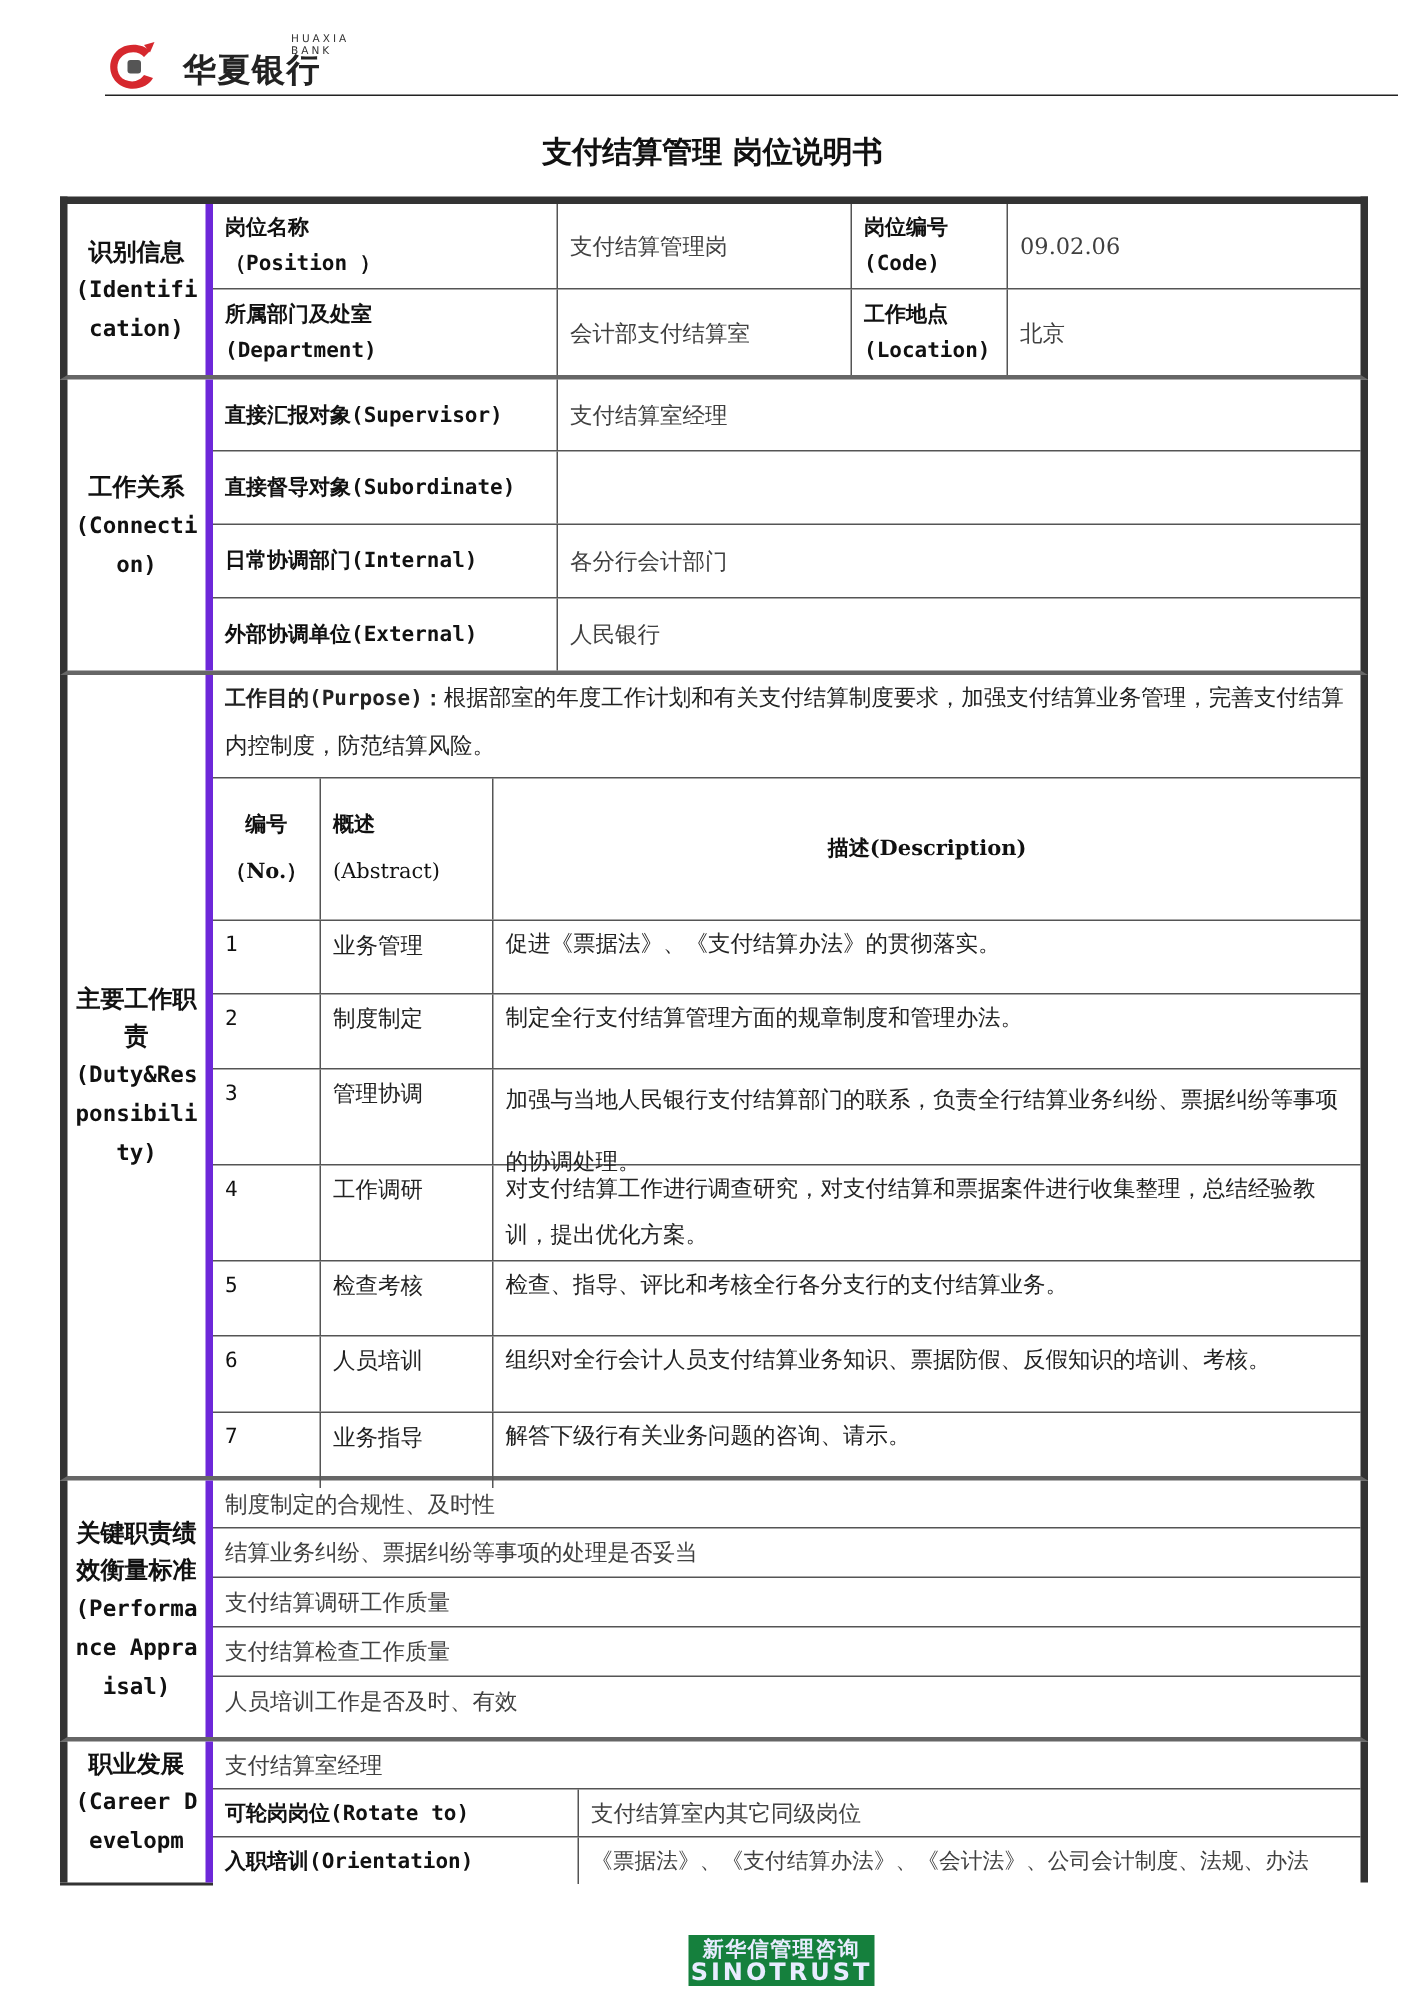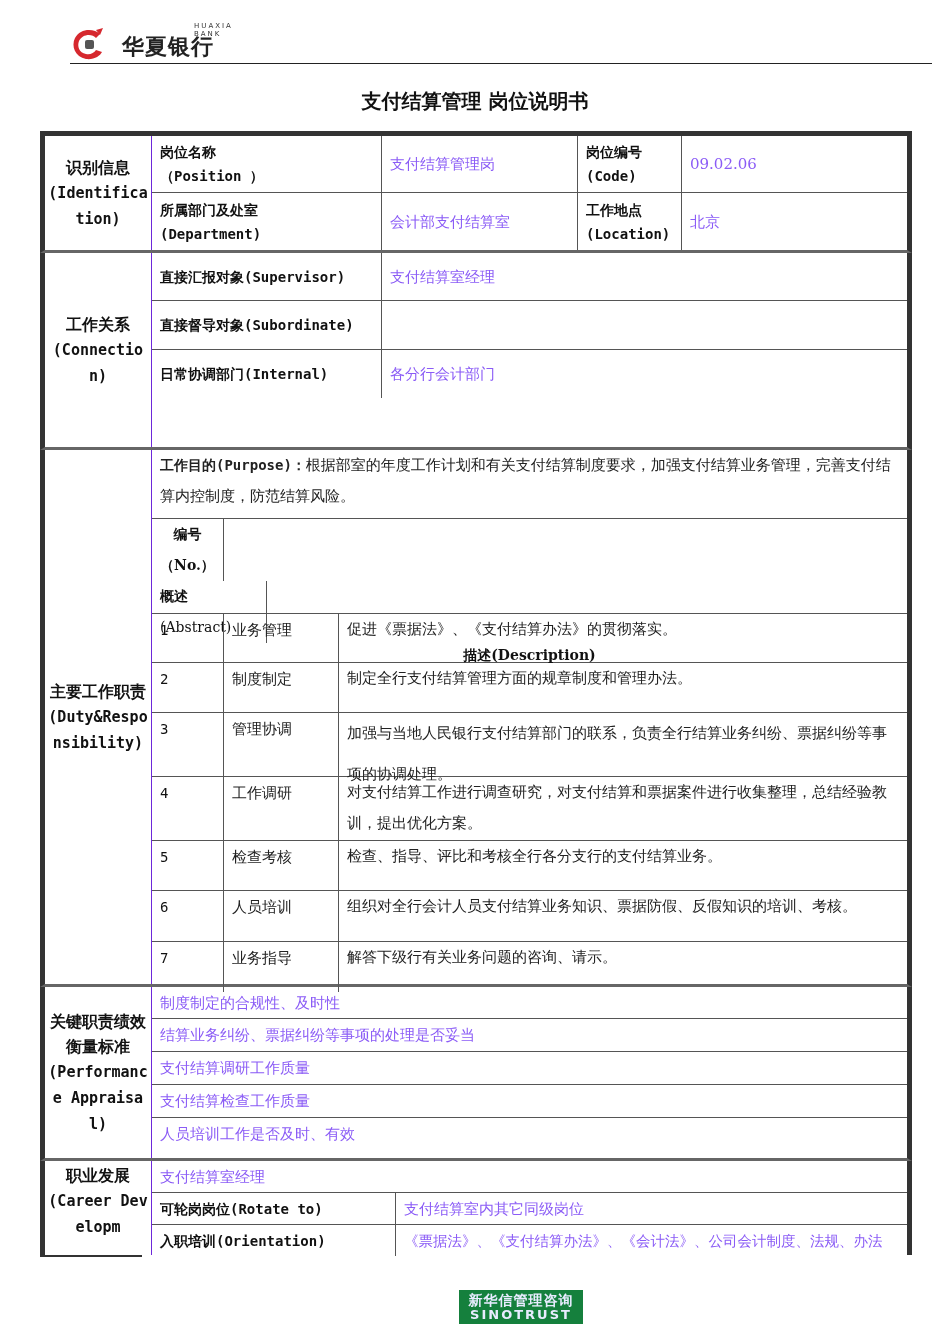--- a/index.html
+++ b/index.html
@@ -12,40 +12,40 @@
   .logo-cn { position: absolute; left: 52px; top: 10px; font-size: 22px; font-weight: bold; color: #222;
              letter-spacing: 1px; font-family: "DejaVu Sans", sans-serif; }
   .header-rule { position: absolute; left: 70px; top: 63px; width: 862px; height: 1px; background: #222; }
   .title { position: absolute; left: 0; width: 950px; top: 88px; text-align: center; font-size: 20px;
            font-weight: bold; font-family: "DejaVu Sans", sans-serif; }
 
   .sheet { position: absolute; left: 40px; top: 131px; width: 872px; }
   .sec { position: relative; border-left: 5px solid #333; border-right: 5px solid #333;
          border-bottom: 3px solid #666; display: flex; }
   .sec.first { border-top: 5px solid #333; }
-  .sec-label { width: 107px; border-right: 1px solid #6d28d9; display: flex; align-items: center;
+  .sec-label { width: 97px; border-right: 5px solid #6d28d9; display: flex; align-items: center;
                justify-content: center; text-align: center; font-weight: bold; font-size: 16px;
                line-height: 25px; padding: 0 1px; box-sizing: border-box; word-break: break-all;
                font-family: "DejaVu Sans Mono", monospace; }
   .sec-label .en { font-size: 15px; }
   .sec-body { flex: 1; }
   .row { display: flex; border-bottom: 1px solid #555; }
   .row:last-child { border-bottom: none; }
   .cell { border-right: 1px solid #555; padding: 0 8px; box-sizing: border-box; display: flex;
           align-items: center; font-size: 14px; line-height: 24px; }
   .cell:last-child { border-right: none; }
   .cell.lbl { font-weight: bold; font-family: "DejaVu Sans Mono", monospace; font-size: 14px; }
-  .cell.val { color: #8b5cf6; font-family: "DejaVu Serif", serif; font-size: 15px; text-align: center; }
+  .cell.val { color: #404040; font-family: "DejaVu Serif", serif; font-size: 15px; text-align: center; }
   .top { align-items: flex-start; padding-top: 4px; }
   .duty-text { font-family: "DejaVu Serif", serif; font-size: 15px; line-height: 31px; color: #222; }
   .bold { font-weight: bold; }
   .footer-logo { position: absolute; left: 459px; top: 1290px; width: 124px; height: 34px; background: #15803d;
                  color: #e8ecff; text-align: center; }
   .footer-logo .cn { font-size: 14px; font-weight: bold; line-height: 18px; padding-top: 1px; letter-spacing: 1px; }
-  .footer-logo .en { font-size: 13px; font-weight: bold; letter-spacing: 2px; line-height: 12px; }
+  .footer-logo .en { font-size: 16px; font-weight: bold; letter-spacing: 2px; line-height: 12px; }
 </style>
 </head>
 <body>
 
 <div class="logo">
   <svg class="logo-mark" viewBox="0 0 36 36">
     <path d="M30 8 C24 2, 10 2, 5 12 C1 20, 5 31, 16 33 C24 34, 30 30, 32 26 L26 24 C24 27, 20 29, 16 28 C9 27, 7 20, 9 15 C12 8, 22 7, 26 12 Z" fill="#d6282e"></path>
     <path d="M26 4 L33 2 L30 9 Z" fill="#d6282e"></path>
     <rect x="15" y="14" width="9" height="9" rx="2" fill="#555"></rect>
   </svg>
@@ -96,34 +96,38 @@
         <div class="cell val" style="flex:1;">支付结算室经理</div>
       </div>
       <div class="row" style="height:48px;">
         <div class="cell lbl" style="width:230px;">直接督导对象(Subordinate)</div>
         <div class="cell val" style="flex:1;"></div>
       </div>
       <div class="row" style="height:48px;">
         <div class="cell lbl" style="width:230px;">日常协调部门(Internal)</div>
         <div class="cell val" style="flex:1;">各分行会计部门</div>
       </div>
+      <div class="row" style="height:48px;">
+        <div class="cell lbl" style="width:230px;">外部协调单位(External)</div>
+        <div class="cell val" style="flex:1;">人民银行</div>
+      </div>
     </div>
   </div>
 
   <div class="sec" style="height:534px;">
     <div class="sec-label">
       <div><span>主要工作职责</span><br><span class="en">(Duty&amp;Responsibility)</span></div>
     </div>
     <div class="sec-body">
       <div class="row" style="height:68px;">
         <div class="cell duty-text top" style="flex:1; padding-top:0; display:block;">
           <span class="bold" style="font-family:'DejaVu Sans Mono',monospace; font-size:14px;">工作目的(Purpose)：</span><span>根据部室的年度工作计划和有关支付结算制度要求，加强支付结算业务管理，完善支付结算内控制度，防范结算风险。</span>
         </div>
       </div>
-      <div class="row" style="height:94px;flex-direction:column;">
+      <div class="row" style="height:94px;">
         <div class="cell" style="width:72px; justify-content:center; text-align:center; font-weight:bold; font-family:'DejaVu Serif',serif; line-height:31px;">编号（No.）</div>
         <div class="cell lbl" style="width:115px; font-family:'DejaVu Serif',serif;">
           <div style="line-height:31px;"><span>概述</span><br><span style="font-weight:normal;">(Abstract)</span></div>
         </div>
         <div class="cell bold" style="flex:1; justify-content:center; font-family:'DejaVu Serif',serif;">描述(Description)</div>
       </div>
       <div id="duty-rows">
           <div class="row" style="height: 48px;">
             <div class="cell top" style="width: 72px; font-family: &quot;DejaVu Sans Mono&quot;, monospace;">1</div>
             <div class="cell top duty-text" style="width: 115px; line-height: 24px;">业务管理</div>

